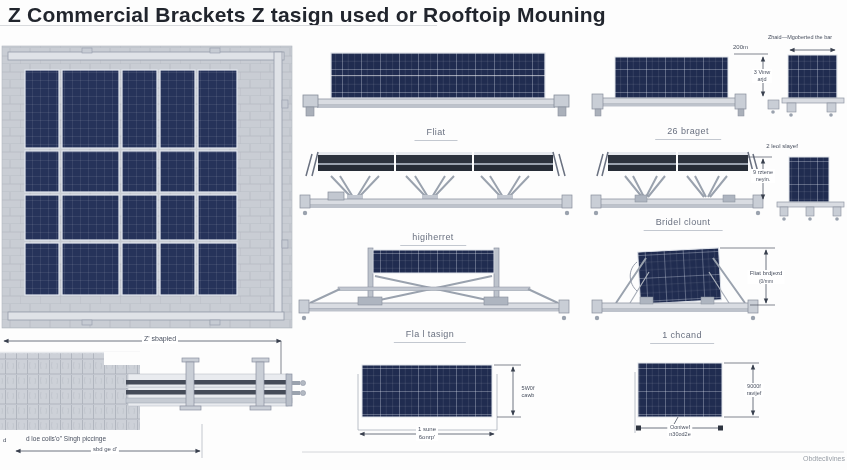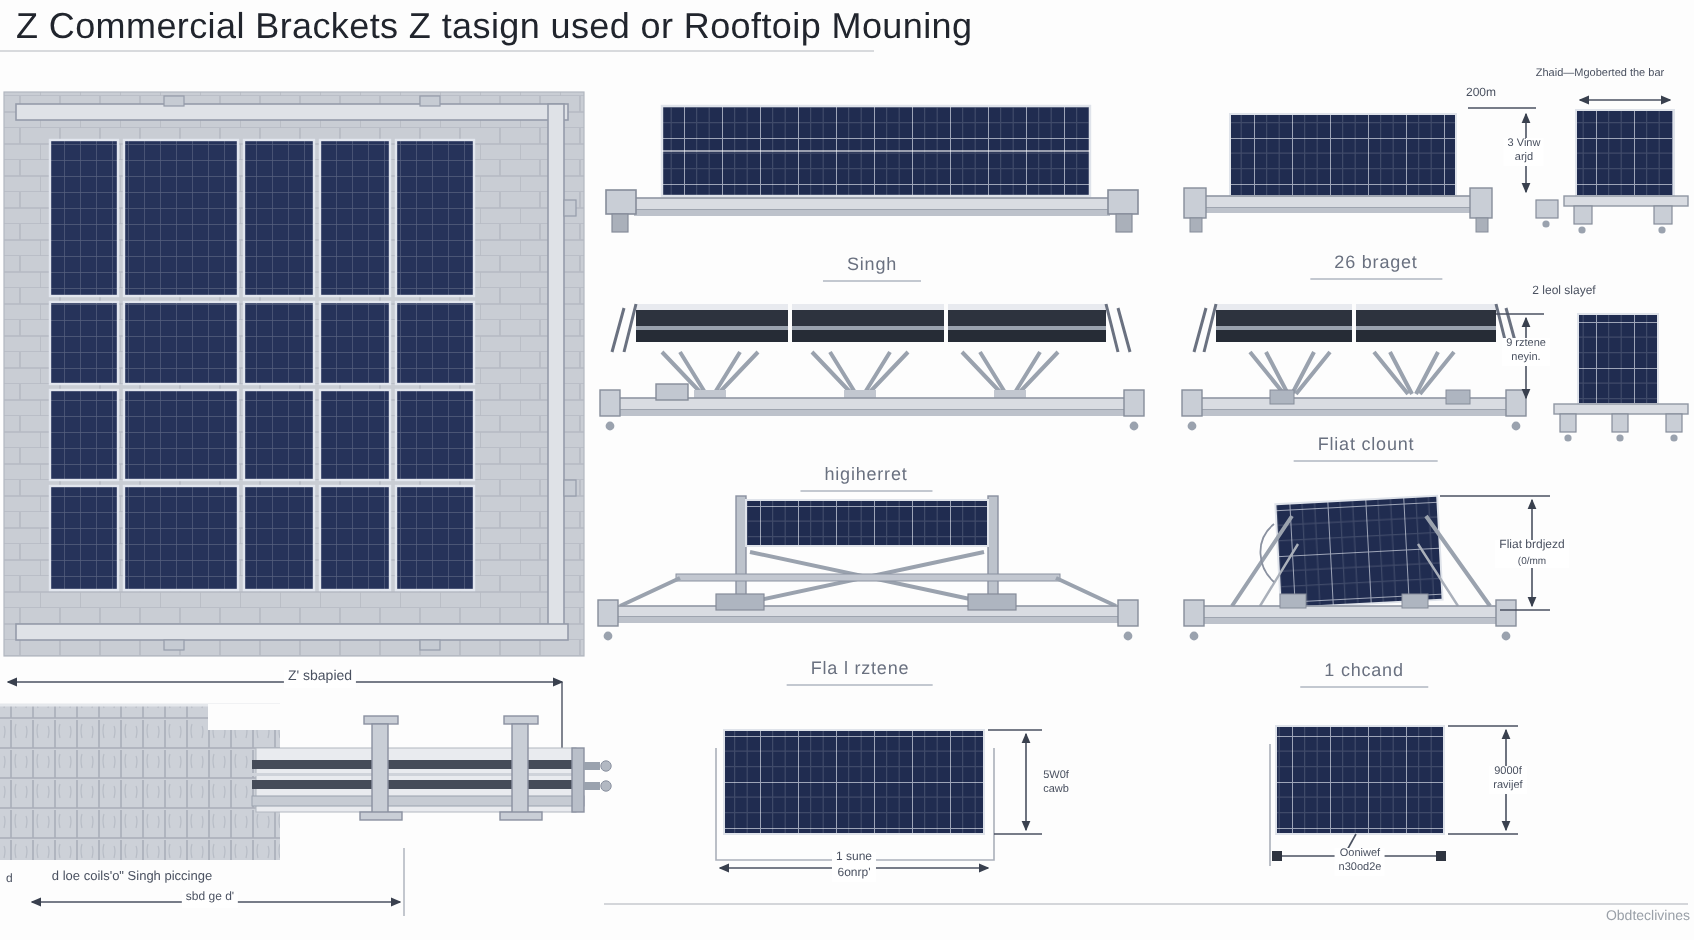--- a/index.html
+++ b/index.html
@@ -1,18 +1,18 @@
 <!DOCTYPE html>
 <html><head>
 <meta charset="utf-8">
 <style>
   html,body{margin:0;padding:0;background:#ffffff;}
   .stage{position:relative;width:847px;height:470px;overflow:hidden;background:#fdfdfd;
          font-family:"Liberation Sans",sans-serif;}
-  .title{position:absolute;left:8px;top:3px;font-size:18px;font-weight:400;color:#21252d;
+  .title{position:absolute;left:8px;top:3px;font-size:21px;font-weight:700;color:#21252d;
          letter-spacing:.2px;white-space:nowrap;}
   .title-rule{position:absolute;left:0;top:25px;width:437px;height:1px;background:#d8dadd;}
   svg{position:absolute;left:0;top:0;}
   .dlabel{position:absolute;transform:translateX(-50%);font-size:9px;color:#6a7180;
           letter-spacing:.4px;text-align:center;white-space:nowrap;}
   .dlabel .u{display:inline-block;padding:0 12px 3px;border-bottom:1px solid #c3c8d0;}
   .dim{position:absolute;transform:translateX(-50%);text-align:center;color:#4a5160;
        line-height:1.25;white-space:nowrap;}
   .dim span{display:block;}
   .bgw span{background:#fff;padding:0 2px;}
@@ -266,25 +266,25 @@
         <circle cx="303" cy="383" r="2.6" fill="#b2b8c2" stroke="#8a91a0" stroke-width="0.5"></circle>
       <rect x="292" y="391" width="8" height="4" fill="#9aa2ae"></rect>
         <circle cx="303" cy="393" r="2.6" fill="#b2b8c2" stroke="#8a91a0" stroke-width="0.5"></circle>
       <line x1="16" y1="451" x2="200" y2="451" stroke="#4a5160" stroke-width="0.8" marker-start="url(#ar)" marker-end="url(#ar)"></line>
       <line x1="202" y1="424" x2="202" y2="458" stroke="#b4b9c2" stroke-width="0.8"></line>
     </g>
 
     <line x1="302" y1="452" x2="844" y2="452" stroke="#d4d6da" stroke-width="1"></line>
   </svg>
 
-  <div class="dlabel" style="left:436px;top:127px"><span class="u">Singh</span></div>
+  <div class="dlabel" style="left:436px;top:127px"><span class="u">Fliat</span></div>
   <div class="dlabel" style="left:433px;top:232px"><span class="u">higiherret</span></div>
-  <div class="dlabel" style="left:430px;top:329px"><span class="u">Fla l rztene</span></div>
+  <div class="dlabel" style="left:430px;top:329px"><span class="u">Fla l tasign</span></div>
   <div class="dlabel" style="left:688px;top:126px"><span class="u">26 braget</span></div>
-  <div class="dlabel" style="left:683px;top:217px"><span class="u">Fliat clount</span></div>
+  <div class="dlabel" style="left:683px;top:217px"><span class="u">Bridel clount</span></div>
   <div class="dlabel" style="left:682px;top:330px"><span class="u">1 chcand</span></div>
 
   <div class="dim f55" style="left:800px;top:34px">
       <span>Zhaid—Mgoberted the bar</span>
     </div>
   <div class="dim f6 noc" style="left:733px;top:44px">
       <span>200m</span>
     </div>
   <div class="dim f55 bgw" style="left:762px;top:69px">
       <span>3 Vinw</span>

